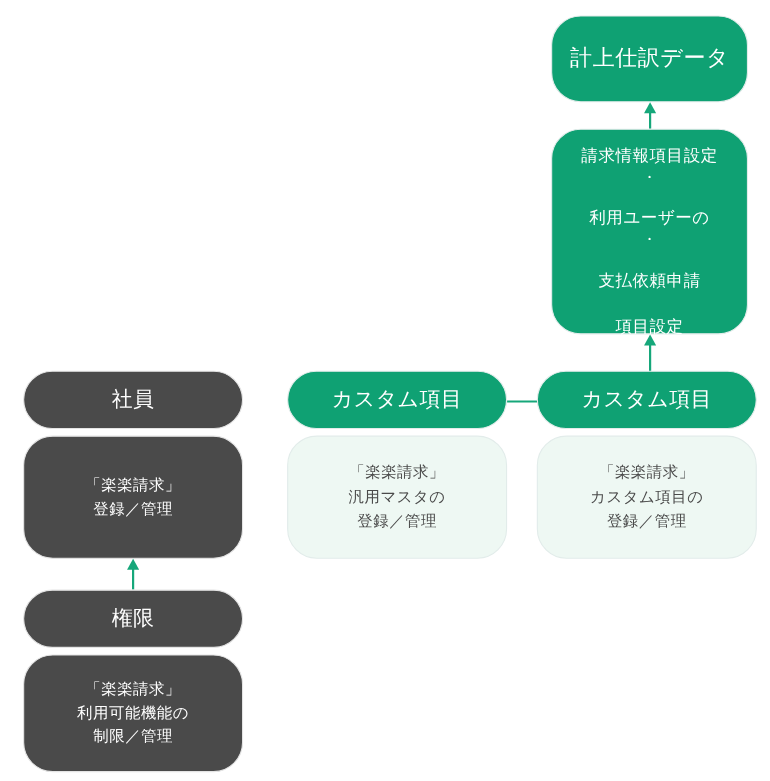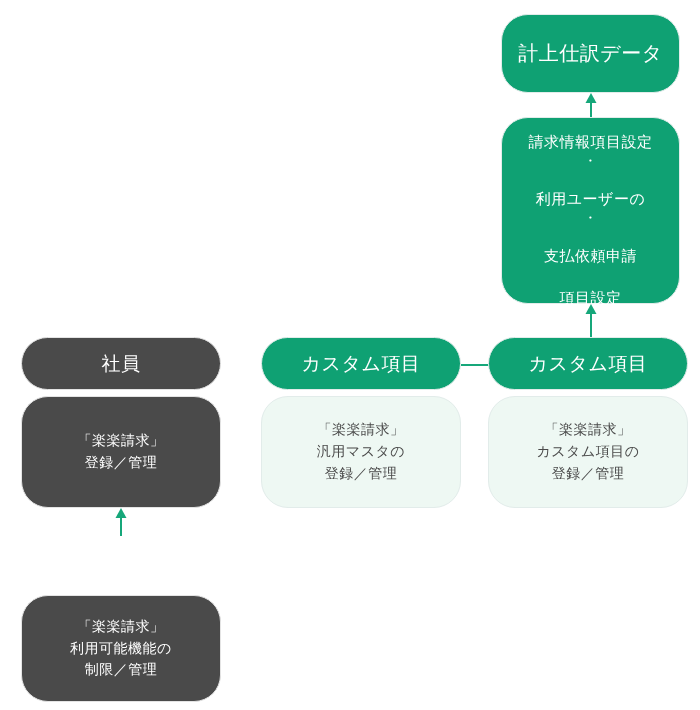--- a/index.html
+++ b/index.html
@@ -135,20 +135,23 @@
     <span class="txt-line">登録／管理</span>
   </div>
 
   <div class="arrow" style="left:111px; top:508px;">
     <svg width="20" height="28" viewBox="0 0 20 28">
       <line x1="10" y1="28" x2="10" y2="7" stroke="#16a77a" stroke-width="2"></line>
       <polygon points="10,0 4.5,10 15.5,10" fill="#16a77a"></polygon>
     </svg>
   </div>
 
+  <div class="node hdr gray" style="left:21px; top:536px; width:200px; height:53px;">
+    <span>権限</span>
+  </div>
   <div class="node body-box gray" style="left:21px; top:595px; width:200px; height:107px; flex-direction:column;">
     <span class="txt-line">「楽楽請求」</span>
     <span class="txt-line">利用可能機能の</span>
     <span class="txt-line">制限／管理</span>
   </div>
 
   <div class="node hdr green" style="left:261px; top:337px; width:200px; height:53px;">
     <span>カスタム項目</span>
   </div>
   <div class="node body-box mint" style="left:261px; top:396px; width:200px; height:112px; flex-direction:column;">

